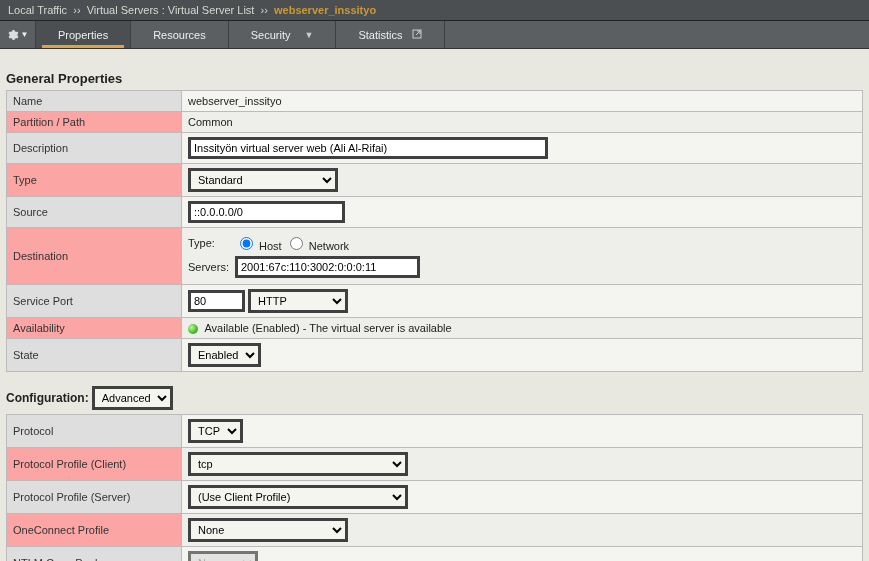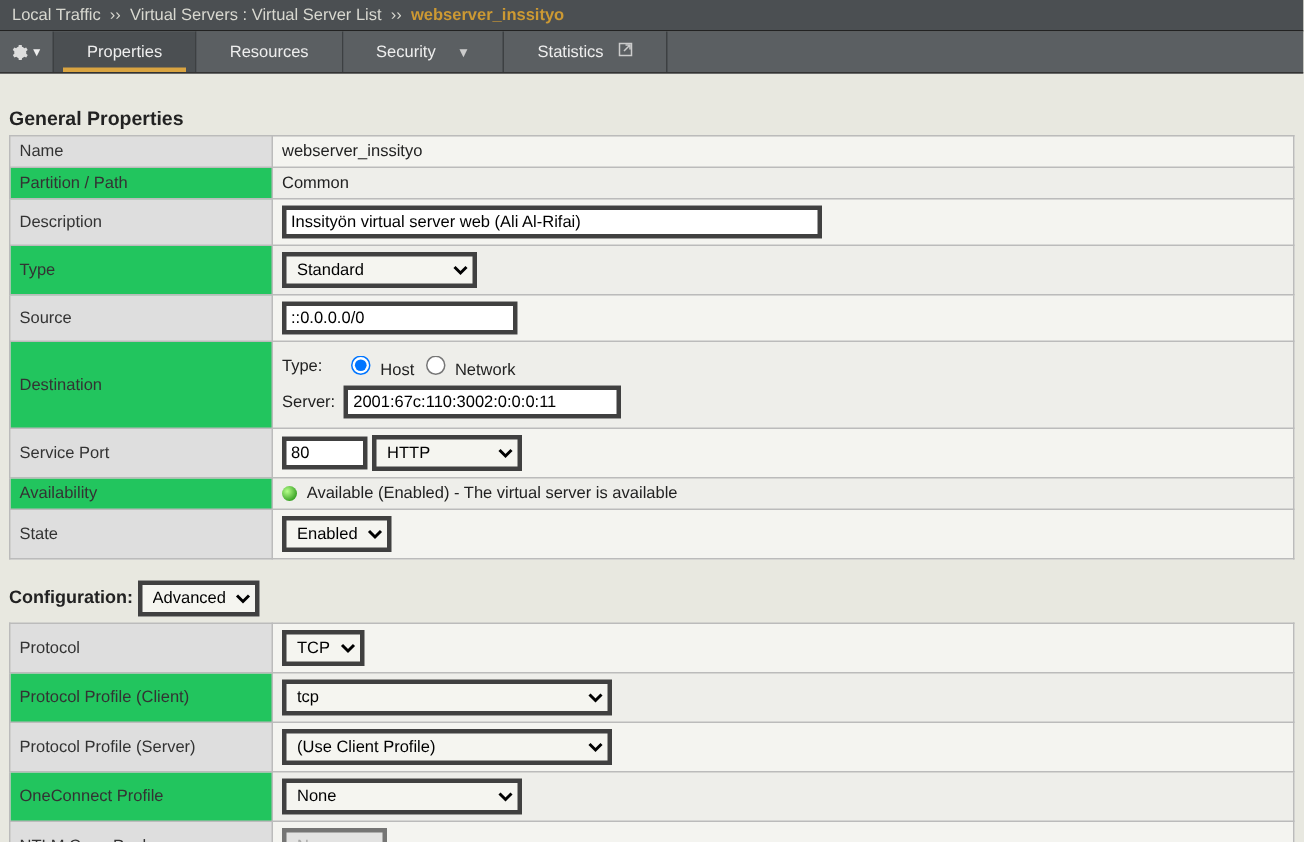--- a/index.html
+++ b/index.html
@@ -80,21 +80,21 @@
   }
   table.form-table td.label-cell {
     width: 175px;
     background: #dedede;
     color: #333;
   }
   table.form-table td.value-cell {
     background: #f4f4f0;
   }
   table.form-table tr.alt td.value-cell { background: #eeeeea; }
-  table.form-table tr.alt td.label-cell { background: #22c55e; }
+  table.form-table tr.alt td.label-cell { background: #fca5a5; }
 
   input[type=text], select {
     font-family: inherit;
     font-size: 11px;
     border: 3px solid #404040;
     padding: 2px 3px;
     background: #fff;
   }
   select {
     background: #f5f5f0;
@@ -167,21 +167,21 @@
     </tr>
     <tr>
       <td class="label-cell">Description</td>
       <td class="value-cell">
         <input type="text" style="width: 360px;" value="Inssityön virtual server web (Ali Al-Rifai)">
       </td>
     </tr>
     <tr class="alt">
       <td class="label-cell">Type</td>
       <td class="value-cell">
-        <select style="width:130px">
+        <select style="width:150px">
           <option>Standard</option>
         </select>
       </td>
     </tr>
     <tr>
       <td class="label-cell">Source</td>
       <td class="value-cell">
         <input type="text" style="width: 157px;" value="::0.0.0.0/0">
       </td>
     </tr>
@@ -197,21 +197,21 @@
                 <input type="radio" name="desttype" checked="" style="">
                 <span>Host</span>
               </label>
               <label>
                 <input type="radio" name="desttype" style="">
                 <span>Network</span>
               </label>
             </td>
           </tr>
           <tr>
-            <td style="border:none;padding:2px 4px 2px 0">Server:</td>
+            <td style="border:none;padding:2px 4px 2px 0">Servers:</td>
             <td style="border:none;padding:2px">
               <input type="text" style="width: 185px;" value="2001:67c:110:3002:0:0:0:11">
             </td>
           </tr>
         </tbody>
             </table>
       </td>
     </tr>
     <tr>
       <td class="label-cell">Service Port</td>

